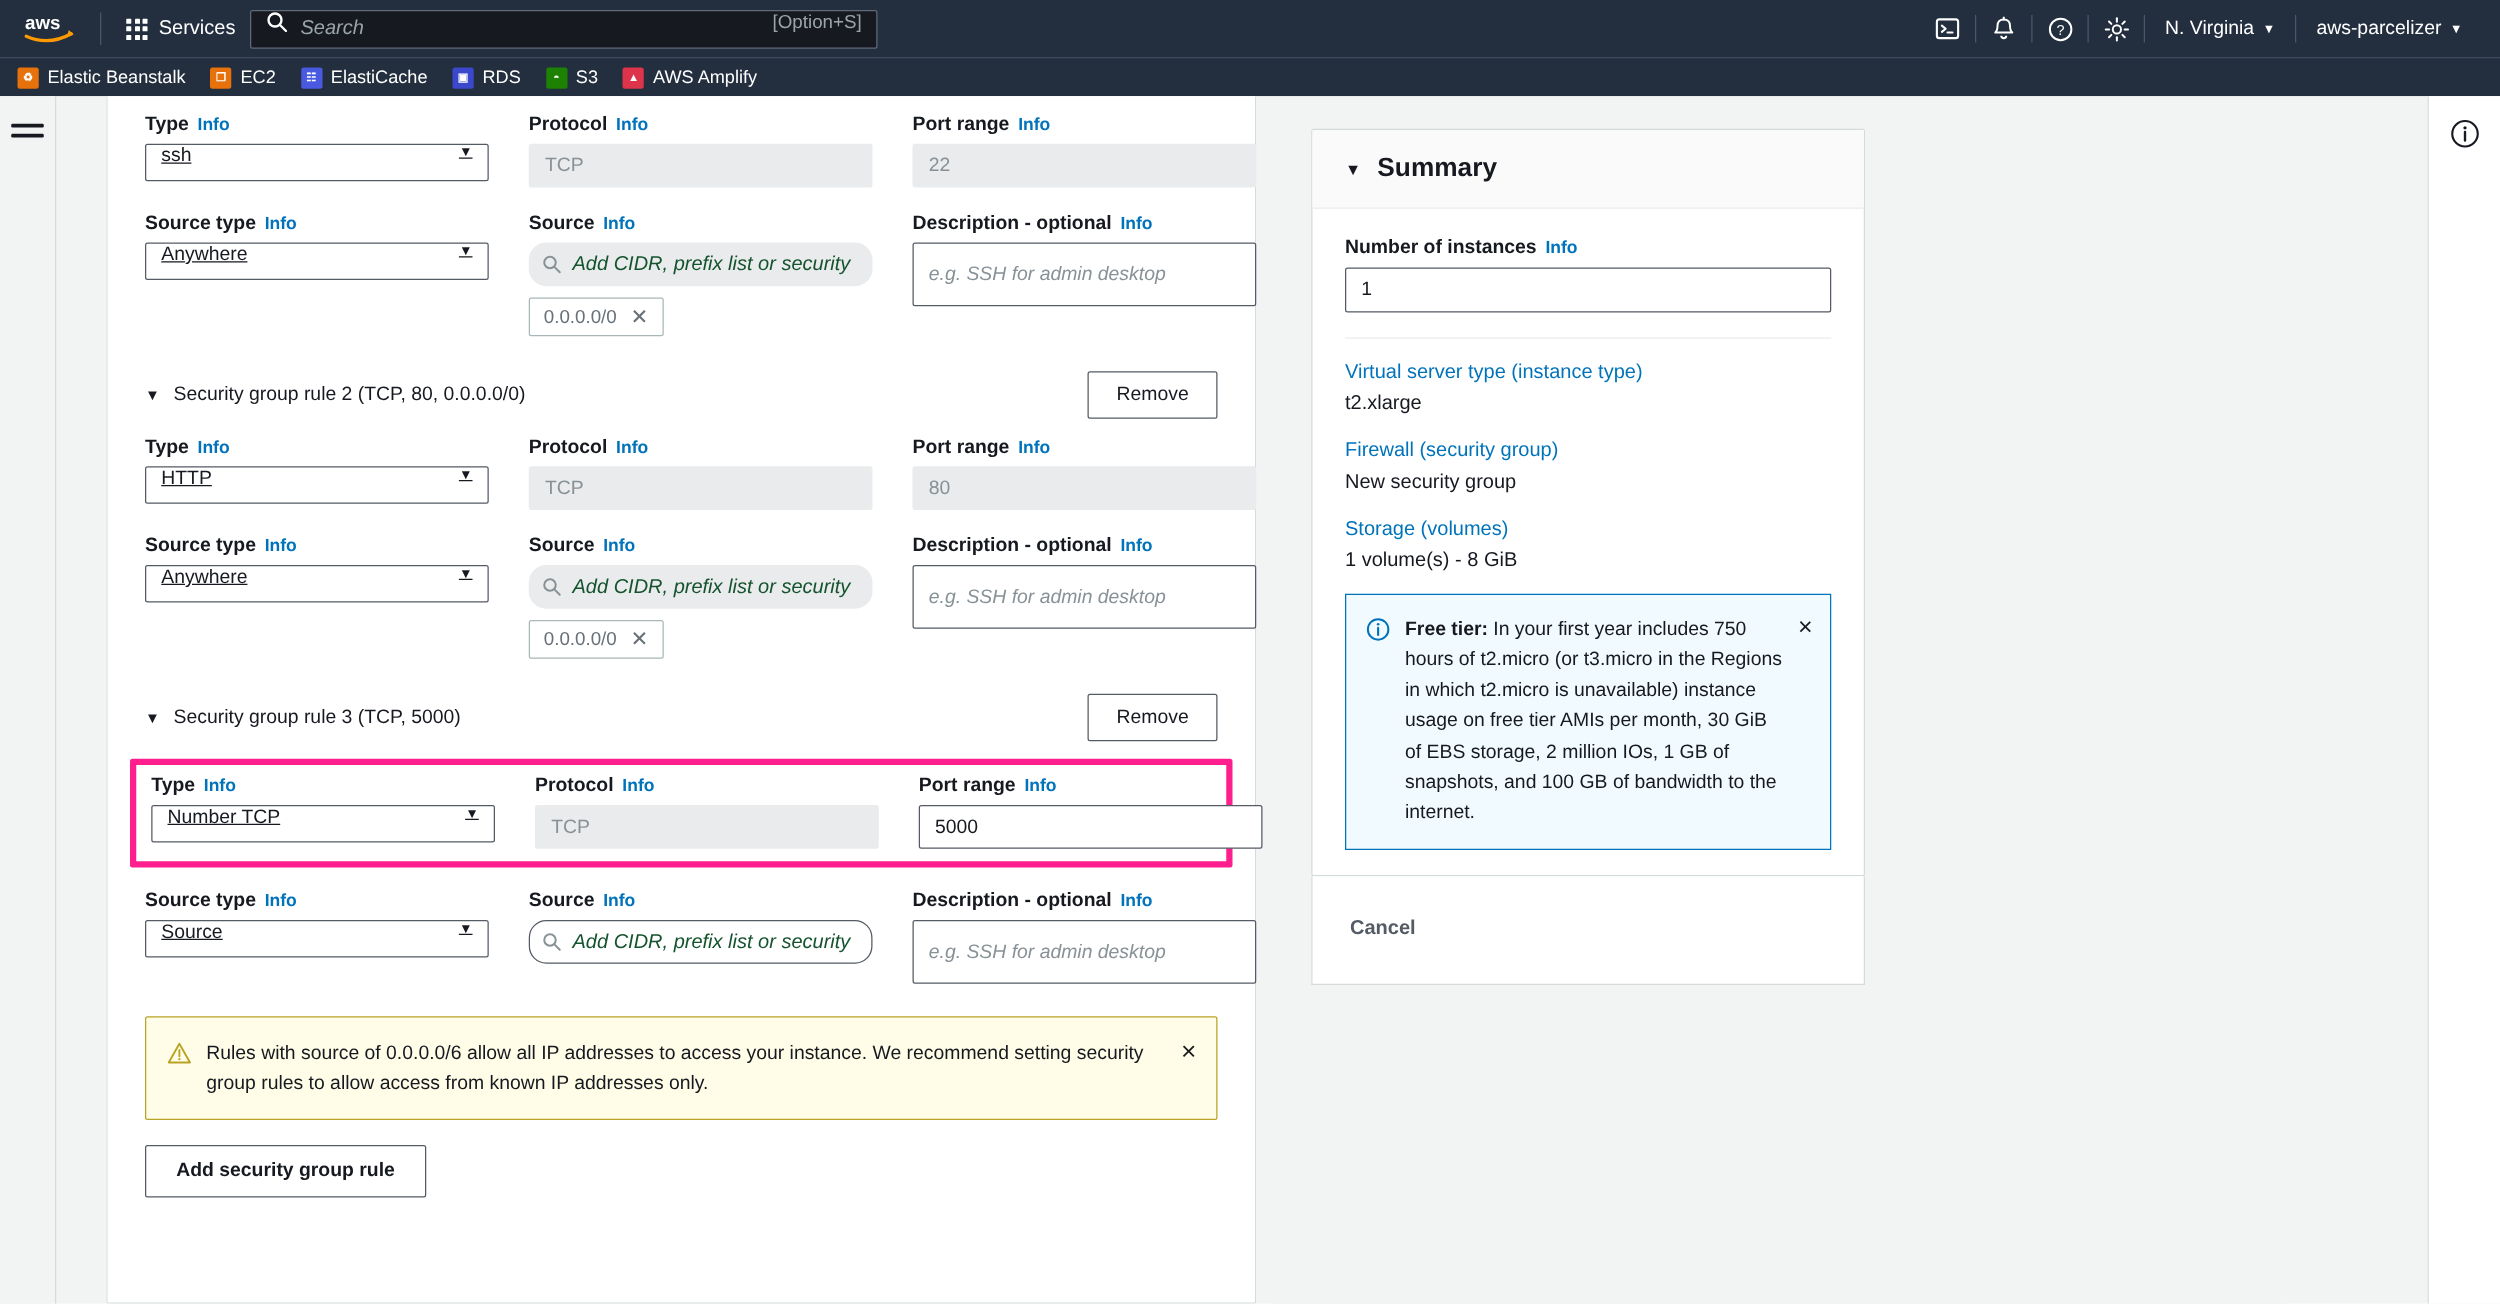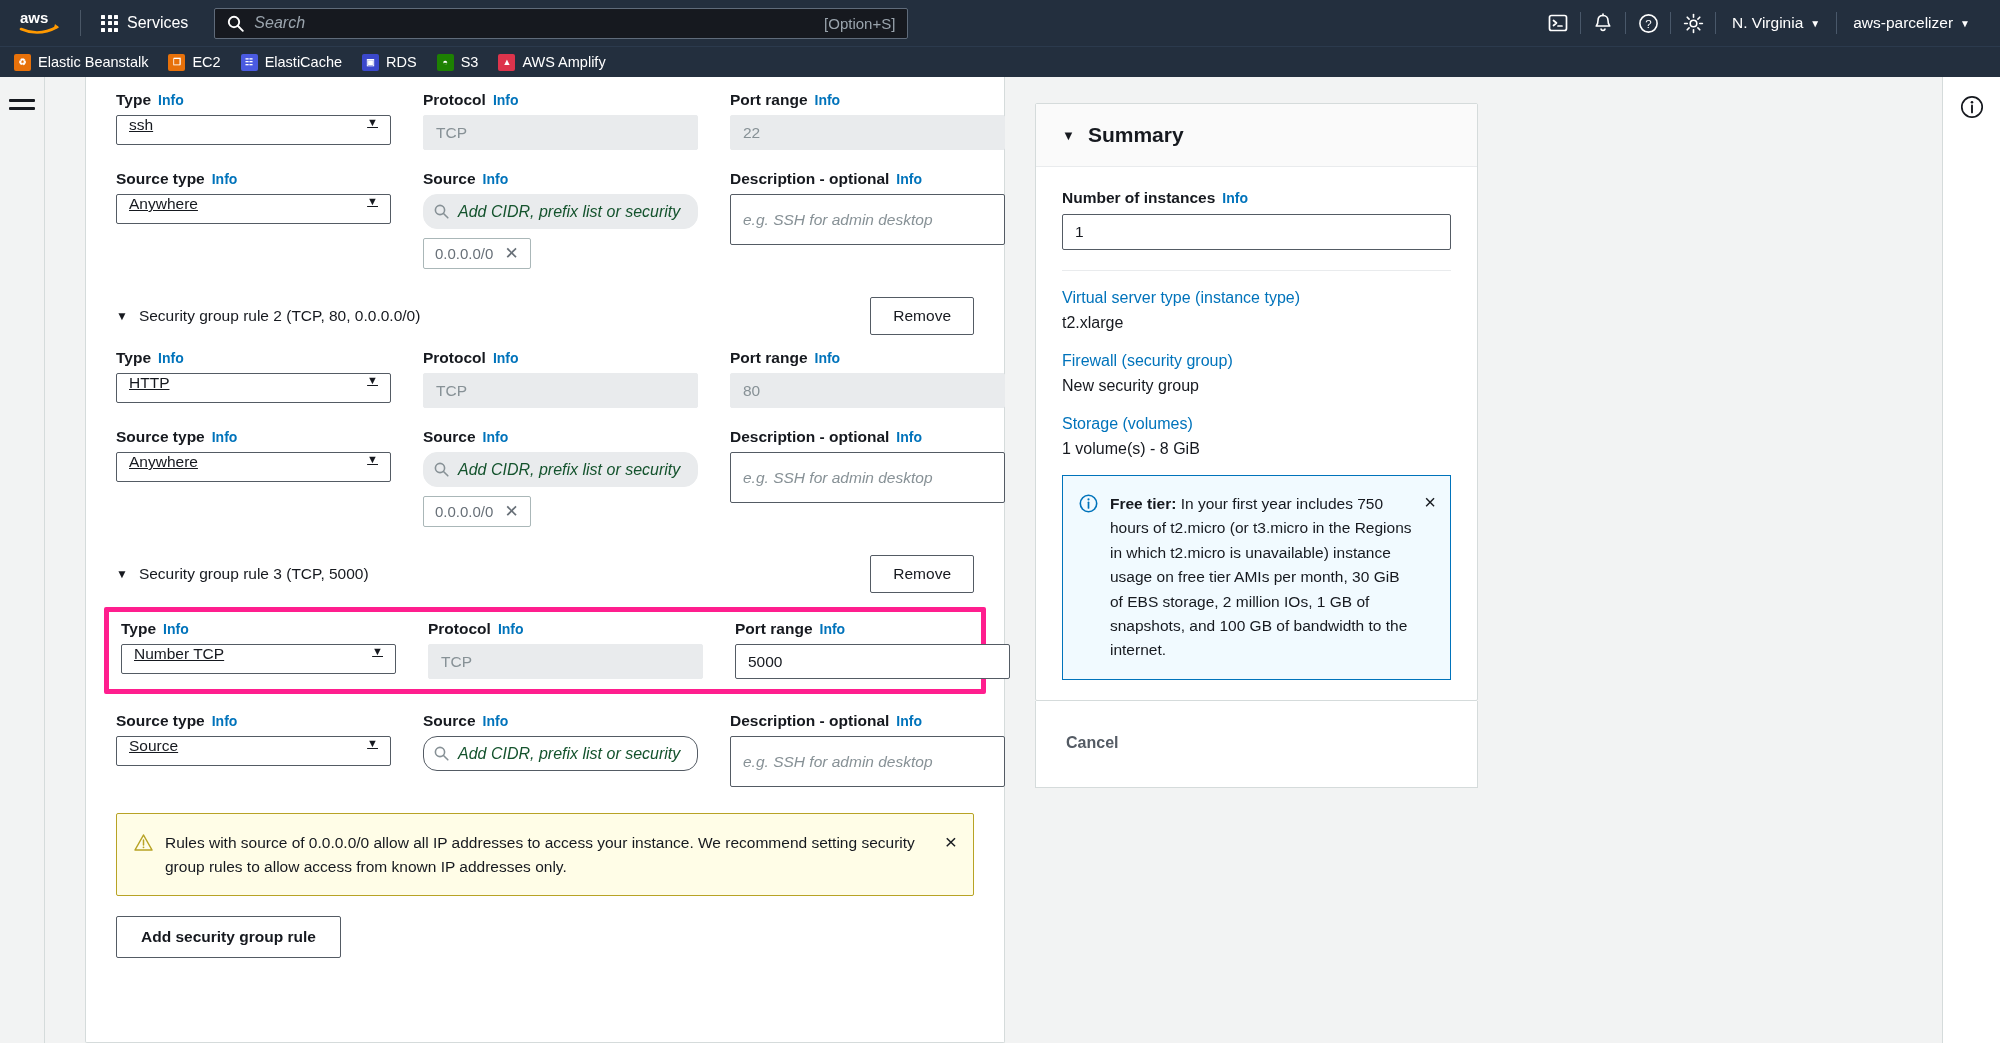--- a/index.html
+++ b/index.html
@@ -16,23 +16,23 @@
     display: flex; align-items: center; padding: 0 14px;
     position: relative;
   }
   .aws-logo { width: 52px; height: 30px; display: flex; align-items: center; justify-content: center; cursor: pointer; }
   .nav-div { width: 1px; height: 26px; background: #4a5766; margin: 0 14px; }
   .services-btn { display: flex; align-items: center; gap: 9px; cursor: pointer; padding: 4px 6px; }
   .grid-icon { display: grid; grid-template-columns: repeat(3,4px); grid-template-rows: repeat(3,4px); gap: 2.5px; }
   .grid-icon i { background: #ffffff; display: block; width: 4px; height: 4px; border-radius: 0.5px; }
   .services-label { color: #ffffff; font-size: 16px; }
   .searchwrap {
-    flex: 0 0 auto; width: 694px; height: 31px; margin-left: 20px;
+    flex: 0 0 auto; width: 502px; height: 31px; margin-left: 6px;
     background: #16191f; border: 1px solid #5f6b7a; border-radius: 2px;
-    display: flex; align-items: center; padding: 0 12px; position: relative;
+    display: flex; padding: 0 12px; position: relative;
   }
   .searchwrap svg { flex: 0 0 auto; }
   .searchwrap input {
     flex: 1; background: transparent; border: none; outline: none;
     color: #d5dbdb; font-size: 16px; font-style: italic;
     font-family: "Liberation Sans", sans-serif; margin-left: 10px;
   }
   .searchwrap input::placeholder { color: #9aa4ad; font-style: italic; }
   .opt-hint { color: #9aa4ad; font-size: 15px; white-space: nowrap; }
   .nav-right { margin-left: auto; display: flex; align-items: center; }
@@ -54,21 +54,21 @@
   .page { display: flex; height: 966px; background: #f2f3f3; }
   .leftrail {
     width: 45px; background: #f2f3f3; border-right: 1px solid #d5dbdb;
     padding-top: 18px; display: flex; justify-content: center; flex: 0 0 45px;
   }
   .burger { width: 26px; cursor: pointer; display: flex; flex-direction: column; gap: 5px; padding-top: 4px;}
   .burger i { display: block; height: 3px; background: #16191f; border-radius: 1px; }
   .burger i:nth-child(1){ width: 26px; }
   .burger i:nth-child(2){ width: 26px; }
 
-  .content { flex: 1; display: flex; gap: 0; padding: 0 0 0 40px; position: relative; }
+  .content { flex: 1; display: flex; gap: 14px; padding: 0 0 0 40px; position: relative; }
 
   .rightrail {
     width: 58px; background: #ffffff; border-left: 1px solid #d5dbdb;
     display: flex; justify-content: center; padding-top: 18px; flex: 0 0 58px;
   }
 
   
   .formpanel {
     width: 920px; background: #ffffff; border: 1px solid #d5dbdb;
     border-top: none; border-radius: 0 0 2px 2px;
@@ -554,21 +554,21 @@
           </div>
         </div>
 
         
         <div class="warnbox">
           <svg width="19" height="19" viewBox="0 0 19 19" style="margin-top:2px;flex:0 0 auto;">
             <path d="M9.5 2 L18 17 L1 17 Z" stroke="#b8a325" stroke-width="1.5" fill="none" stroke-linejoin="round"></path>
             <line x1="9.5" y1="7" x2="9.5" y2="12" stroke="#b8a325" stroke-width="1.5" stroke-linecap="round"></line>
             <circle cx="9.5" cy="14.3" r="0.9" fill="#b8a325"></circle>
           </svg>
-          <div class="txt">Rules with source of 0.0.0.0/0 allow all IP addresses to access your instance. We recommend setting security group rules to allow access from known IP addresses only.</div>
+          <div class="txt">Rules with source of 0.0.0.0/6 allow all IP addresses to access your instance. We recommend setting security group rules to allow access from known IP addresses only.</div>
           <div class="closex">×</div>
         </div>
 
         <button class="btn-outline">Add security group rule</button>
       </div>
     </div>
 
     <div class="summarywrap">
       <div class="summary">
         <div class="summary-head">

